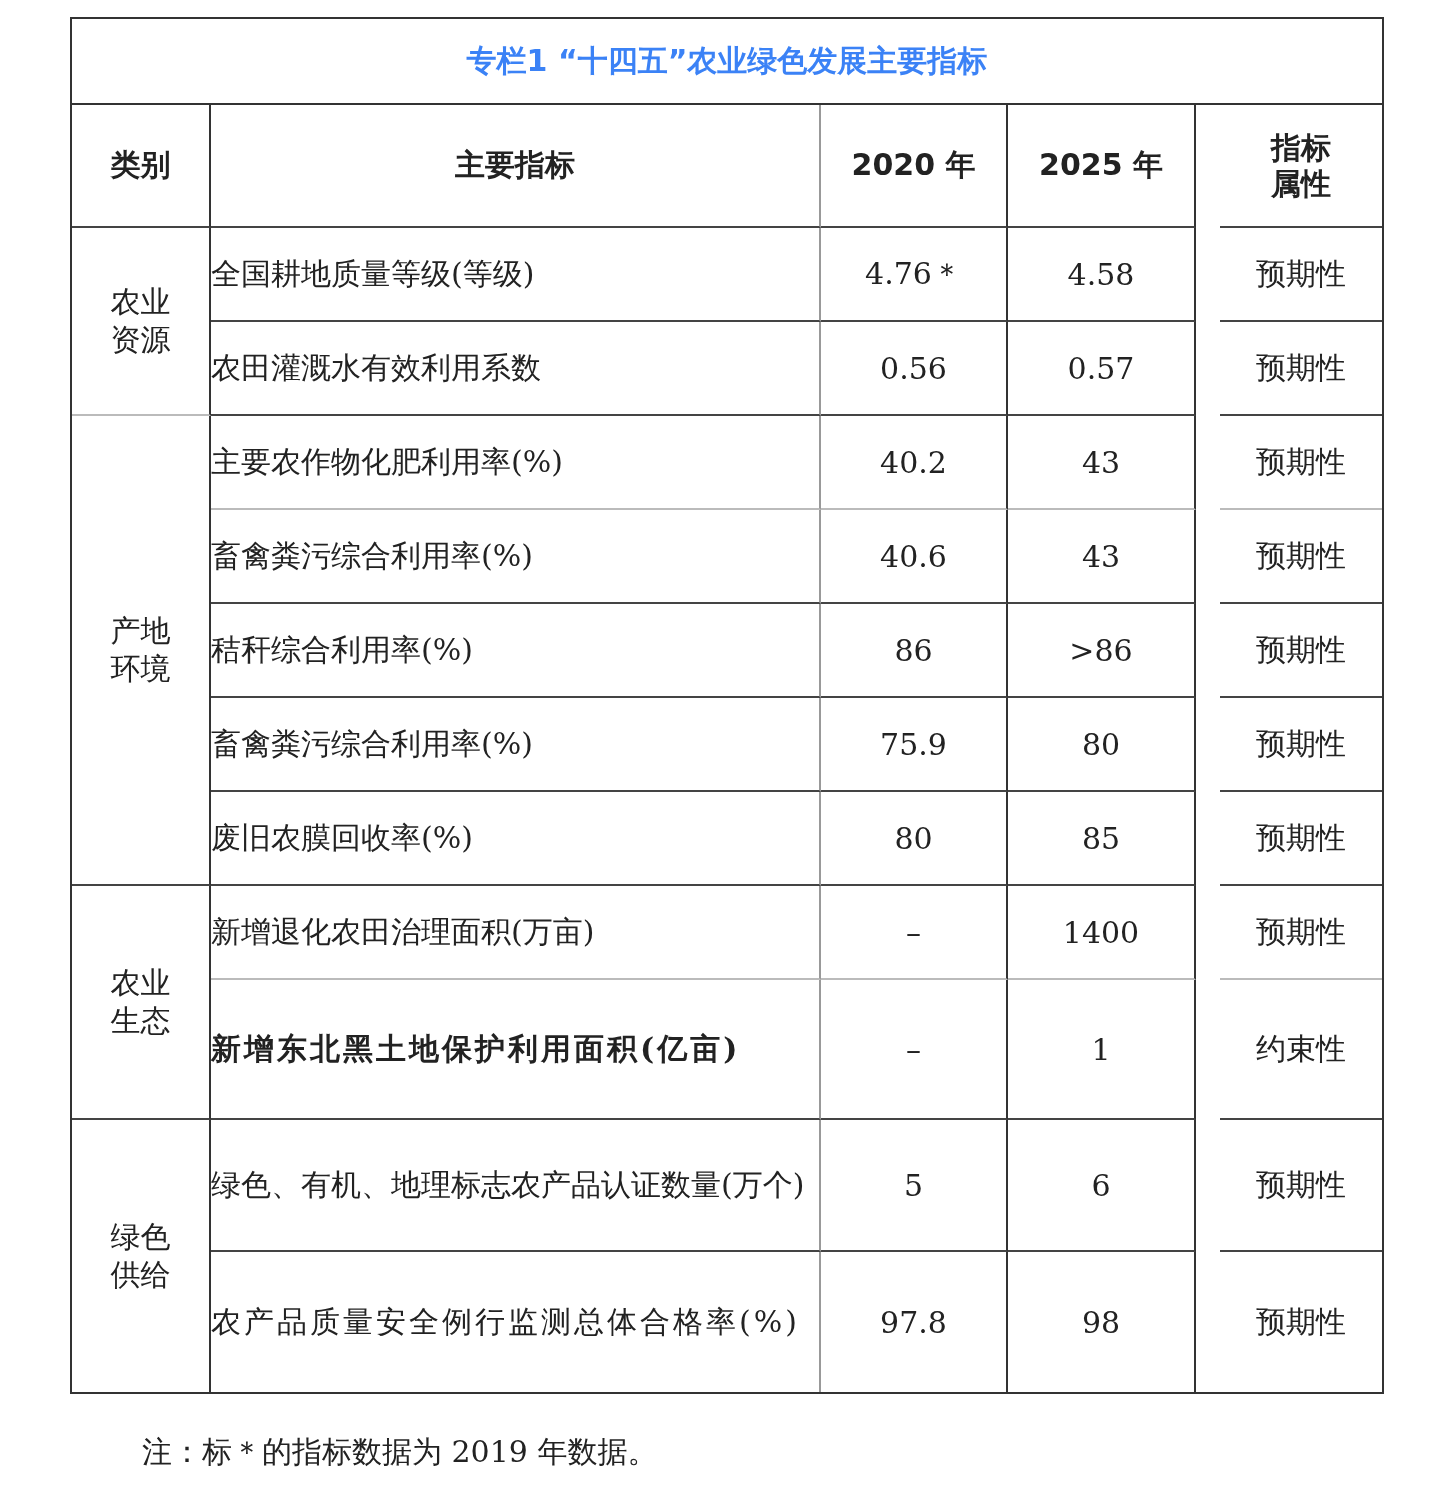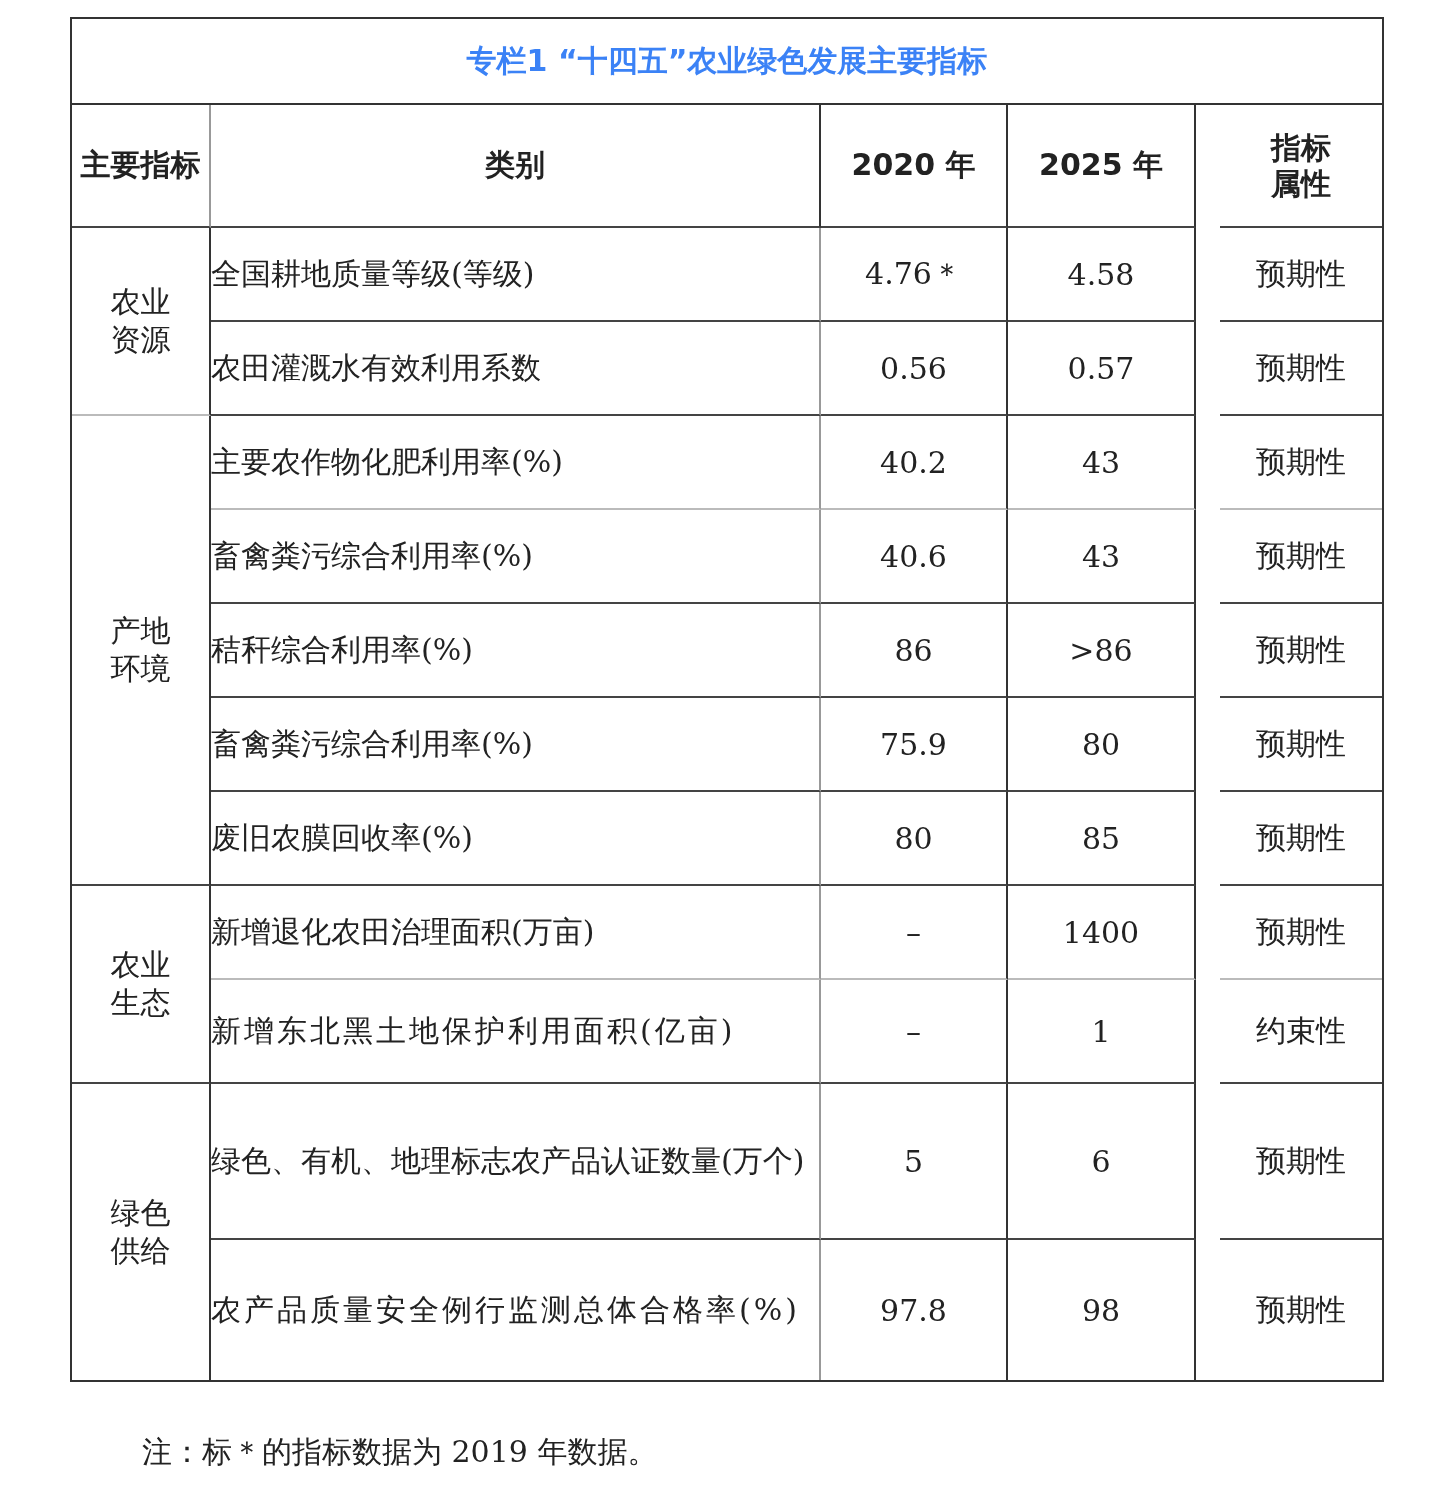--- a/index.html
+++ b/index.html
@@ -18,22 +18,22 @@
   .noteline { position:absolute; left:142px; top:1432px; font-size:30px; color:#222; }
 </style>
 </head>
 <body>
 
 <div class="tbl">
   <div class="title-row">专栏1 “十四五”农业绿色发展主要指标</div>
 
   <div class="grid">
 
+    <div class="cell center hdr">类别</div>
     <div class="cell center hdr light-right">主要指标</div>
-    <div class="cell center hdr">类别</div>
     <div class="cell center hdr">2020 年</div>
     <div class="cell center hdr">2025 年</div>
     <div class="cell center hdr last cat" style="line-height:36px;">
       <span>指标</span>
       <span>属性</span>
     </div>
 
     <div class="cell cat thin" style="grid-row:span 2;">
       <span>农业</span>
       <span>资源</span>
@@ -79,30 +79,30 @@
 
     <div class="cell cat" style="grid-row:span 2;">
       <span>农业</span>
       <span>生态</span>
     </div>
     <div class="cell left light-right thin" style="height:94px;">新增退化农田治理面积(万亩)</div>
     <div class="cell center thin">–</div>
     <div class="cell center thin">1400</div>
     <div class="cell center last thin">预期性</div>
 
-    <div class="cell left light-right" style="height:104px; letter-spacing:3px;">新增东北黑土地保护利用面积(亿亩)</div>
+    <div class="cell left light-right" style="height:140px; letter-spacing:3px;font-weight:bold;">新增东北黑土地保护利用面积(亿亩)</div>
     <div class="cell center">–</div>
     <div class="cell center">1</div>
     <div class="cell center last">约束性</div>
 
     <div class="cell cat" style="grid-row:span 2; border-bottom:none;">
       <span>绿色</span>
       <span>供给</span>
     </div>
-    <div class="cell left light-right" style="height:156px;">绿色、有机、地理标志农产品认证数量(万个)</div>
+    <div class="cell left light-right" style="height:132px;">绿色、有机、地理标志农产品认证数量(万个)</div>
     <div class="cell center">5</div>
     <div class="cell center">6</div>
     <div class="cell center last">预期性</div>
 
     <div class="cell left light-right" style="height:140px; border-bottom:none; letter-spacing:3px;">农产品质量安全例行监测总体合格率(%)</div>
     <div class="cell center" style="border-bottom:none;">97.8</div>
     <div class="cell center" style="border-bottom:none;">98</div>
     <div class="cell center last" style="border-bottom:none;">预期性</div>
   </div>
 </div>

